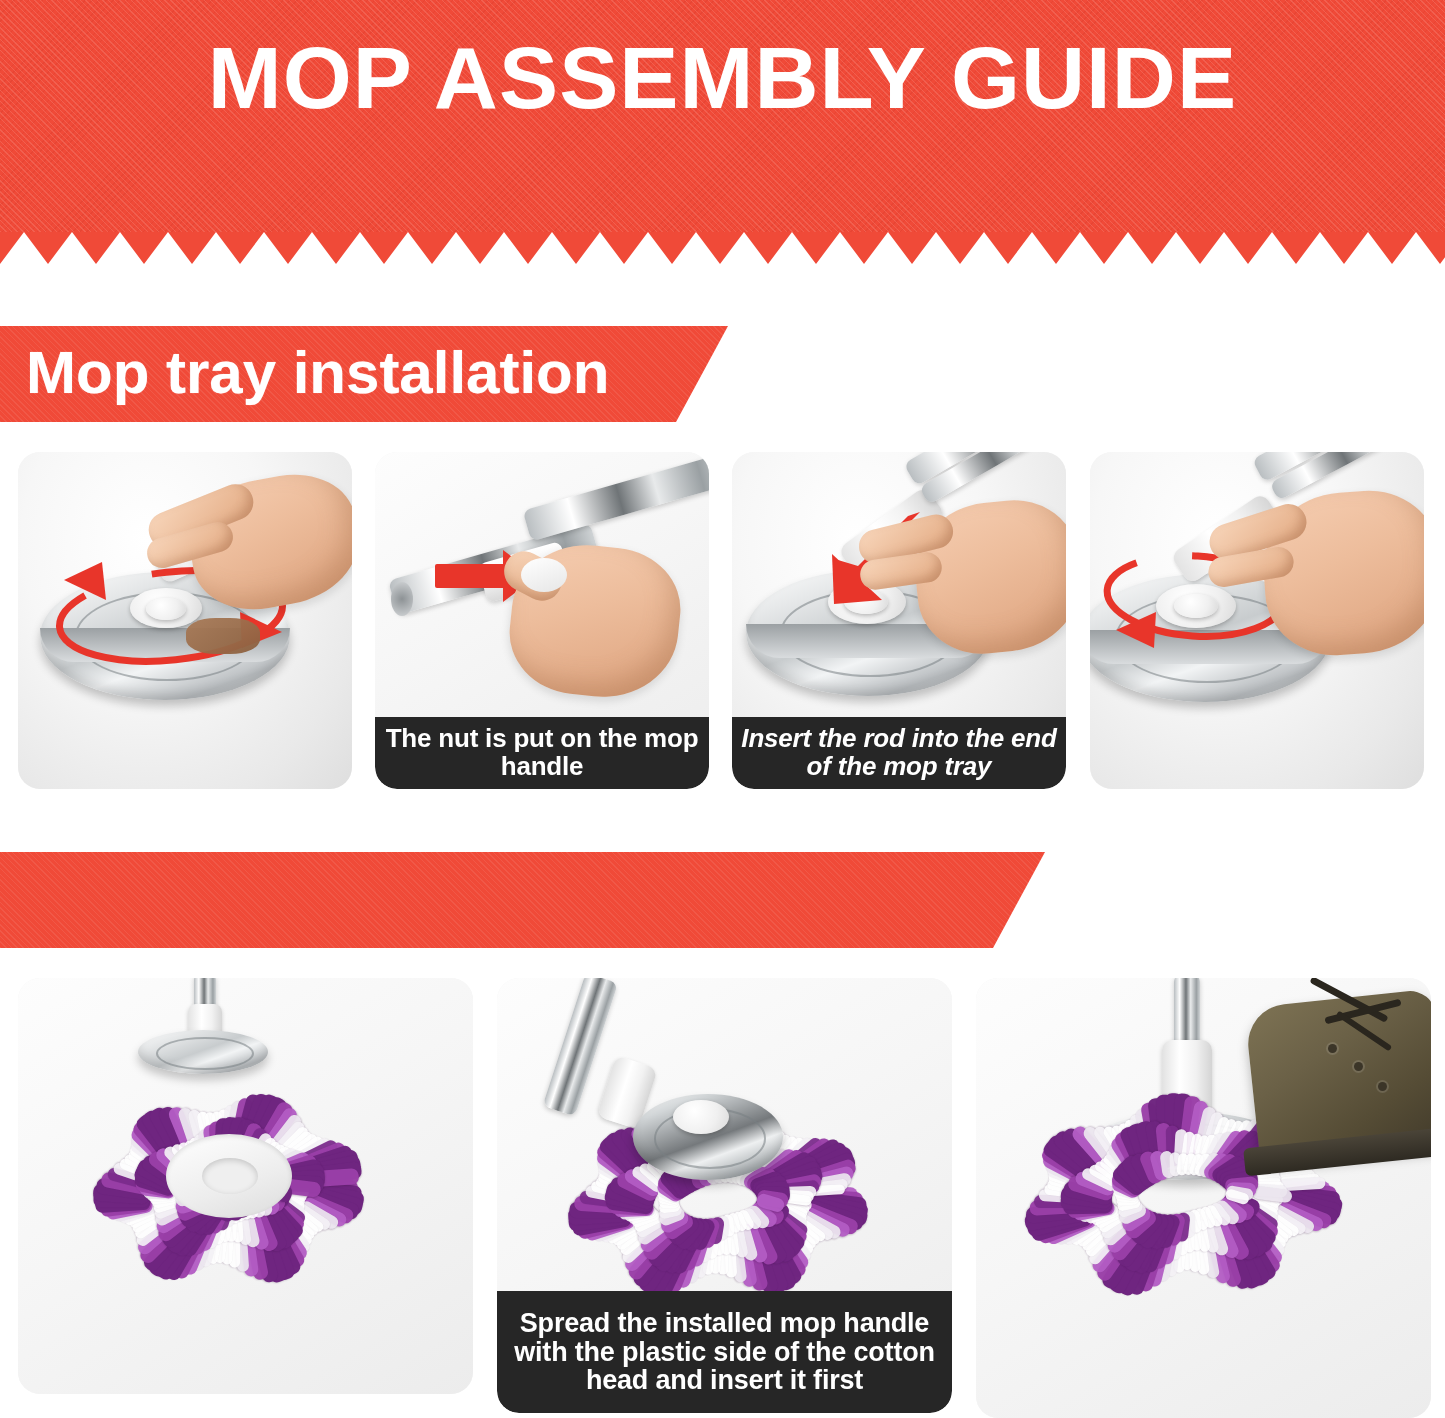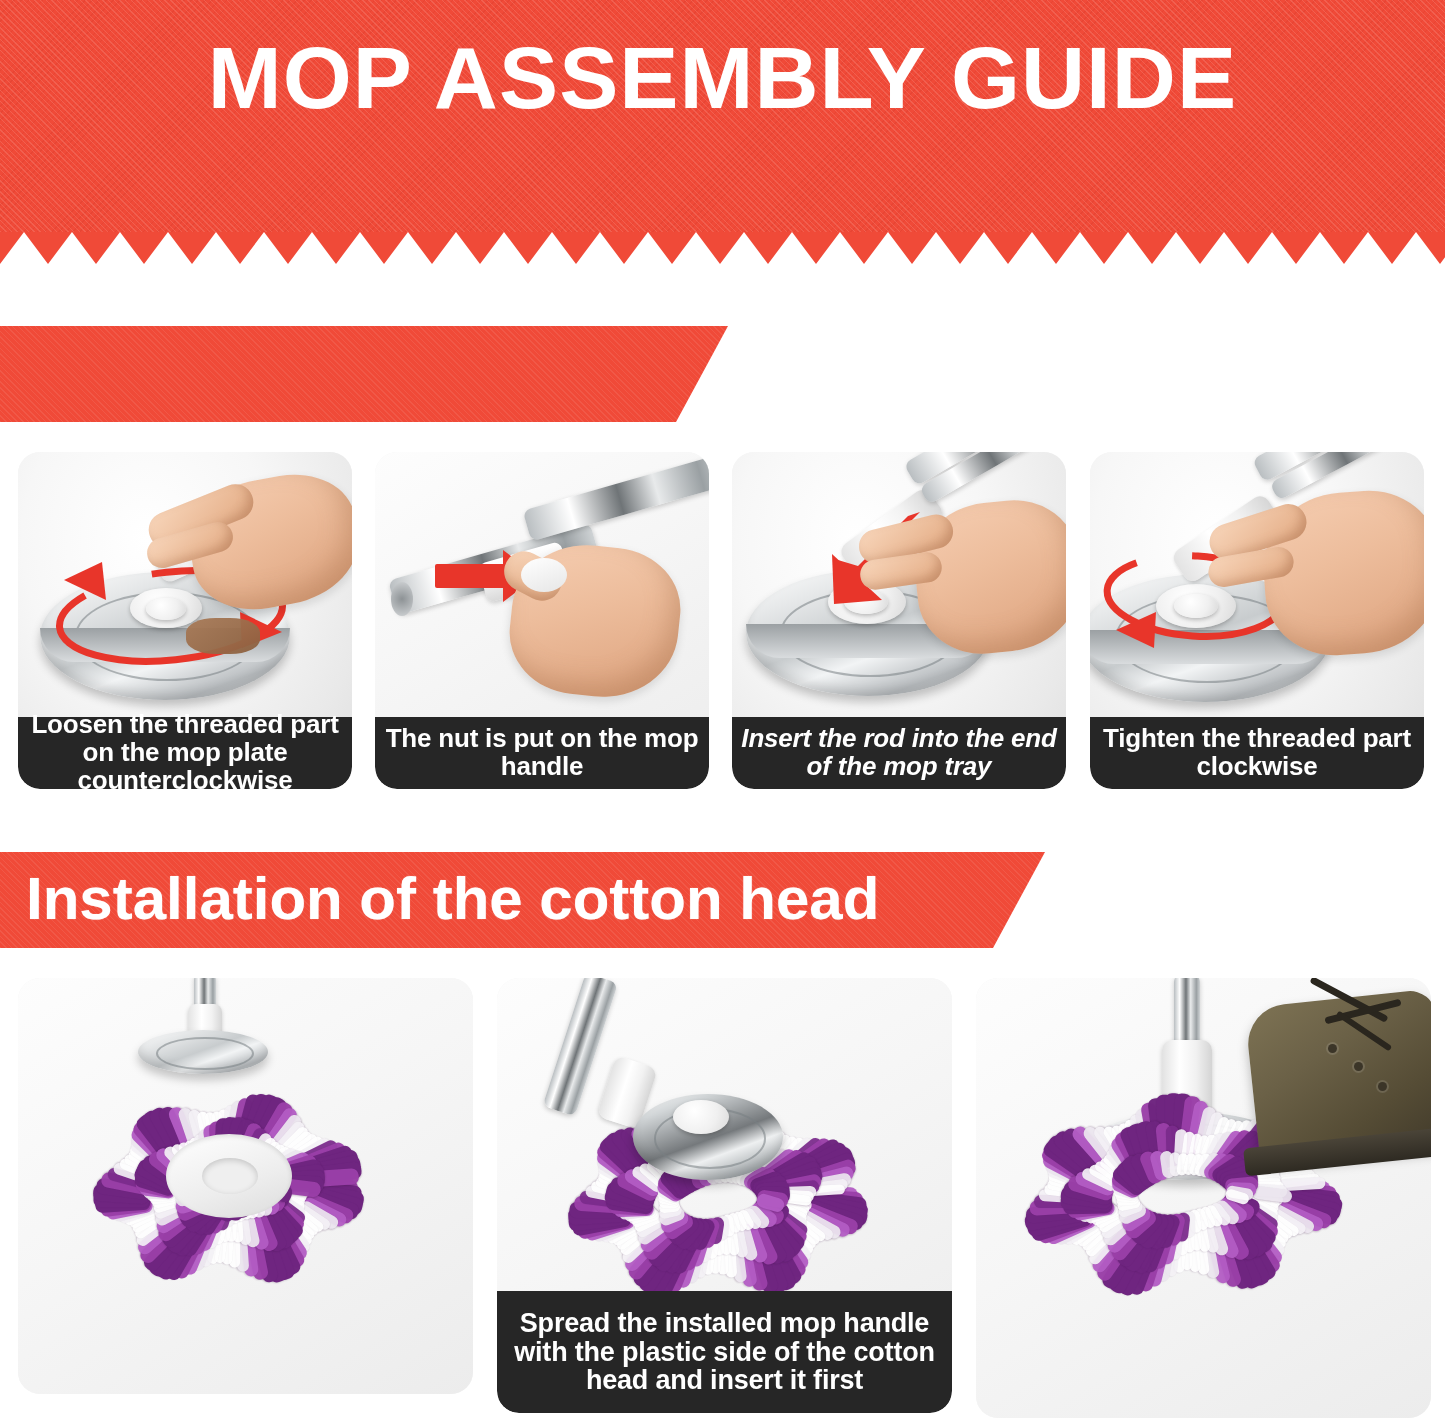--- a/index.html
+++ b/index.html
@@ -121,20 +121,21 @@
     <div class="hero-title">MOP ASSEMBLY GUIDE</div>
   </div>
   <div class="zigzag">
     <svg width="1445" height="32" viewBox="0 0 1445 32" preserveAspectRatio="none">
       <polygon id="zz" fill="#f04a38" points="0,0 1445,0 1464,0 1440,32 1416,0 1392,32 1368,0 1344,32 1320,0 1296,32 1272,0 1248,32 1224,0 1200,32 1176,0 1152,32 1128,0 1104,32 1080,0 1056,32 1032,0 1008,32 984,0 960,32 936,0 912,32 888,0 864,32 840,0 816,32 792,0 768,32 744,0 720,32 696,0 672,32 648,0 624,32 600,0 576,32 552,0 528,32 504,0 480,32 456,0 432,32 408,0 384,32 360,0 336,32 312,0 288,32 264,0 240,32 216,0 192,32 168,0 144,32 120,0 96,32 72,0 48,32 24,0 0,32"></polygon>
     </svg>
   </div>
 
   <div class="secbanner" id="sec1">
     <div class="weave"></div>
+    <div class="sectext">Mop tray installation</div>
   </div>
 
   <div class="panel r1" id="p1">
     <div class="scene">
       <div class="bg-soft"></div>
 
       <div class="plate" style="left:22px;top:120px;width:250px;height:128px;"></div>
       <div class="plate-rim" style="left:22px;top:176px;width:250px;height:34px;border-radius:0 0 125px 125px;"></div>
 
       <div class="hub" style="left:112px;top:136px;width:72px;height:40px;"></div>
@@ -148,21 +149,20 @@
         <polygon points="206,92 246,76 204,56" fill="#e8352a"></polygon>
       </svg>
 
       <div class="hand" style="right:-6px;top:26px;width:168px;height:128px;transform:rotate(-10deg);"></div>
       <div class="finger" style="right:96px;top:46px;width:110px;height:36px;transform:rotate(-22deg);"></div>
       <div class="finger" style="right:118px;top:78px;width:88px;height:30px;transform:rotate(-16deg);"></div>
 
       <div style="position:absolute;left:168px;top:166px;width:74px;height:36px;border-radius:40%;
            background:linear-gradient(150deg,#a97b58,#8b5f3e);opacity:.95;"></div>
     </div>
-    <div class="capbar">Loosen the threaded part on the mop plate counterclockwise</div>
   </div>
 
   <div class="panel r1" id="p2">
     <div class="scene">
       <div class="bg-soft2"></div>
 
       <div class="steelrod" style="left:18px;top:128px;width:210px;height:36px;transform:rotate(-16deg);transform-origin:0 50%;"></div>
       <div class="steelrod" style="left:152px;top:58px;width:210px;height:32px;transform:rotate(-16deg);transform-origin:0 50%;"></div>
 
       <div style="position:absolute;left:16px;top:130px;width:22px;height:34px;border-radius:50%;
@@ -220,26 +220,24 @@
 
       <svg class="ringarrow" style="left:0px;top:86px;" width="210" height="120" viewBox="0 0 210 120">
         <ellipse cx="105" cy="58" rx="88" ry="40" fill="none" stroke="#e8352a" stroke-width="7" stroke-dasharray="250 56" transform="rotate(4 105 58)"></ellipse>
         <polygon points="150,6 186,22 146,42" fill="#e8352a"></polygon>
         <polygon points="64,110 26,92 66,74" fill="#e8352a"></polygon>
       </svg>
       <div class="hand" style="right:-16px;top:40px;width:176px;height:162px;transform:rotate(-4deg);"></div>
       <div class="finger" style="right:116px;top:62px;width:100px;height:36px;transform:rotate(-18deg);"></div>
       <div class="finger" style="right:130px;top:100px;width:86px;height:30px;transform:rotate(-10deg);"></div>
     </div>
-    <div class="capbar">Tighten the threaded part clockwise</div>
   </div>
 
   <div class="secbanner" id="sec2">
     <div class="weave"></div>
-    <div class="sectext">Installation of the cotton head</div>
   </div>
 
   <div class="panel r2" id="p5">
     <div class="scene">
       <div class="bg-soft2"></div>
 
       <div class="steelrod" style="left:176px;top:-6px;width:22px;height:52px;"></div>
       <div class="neck" style="left:170px;top:26px;width:34px;height:44px;border-radius:8px;"></div>
       <div class="plate" style="left:120px;top:52px;width:130px;height:44px;"></div>
 

